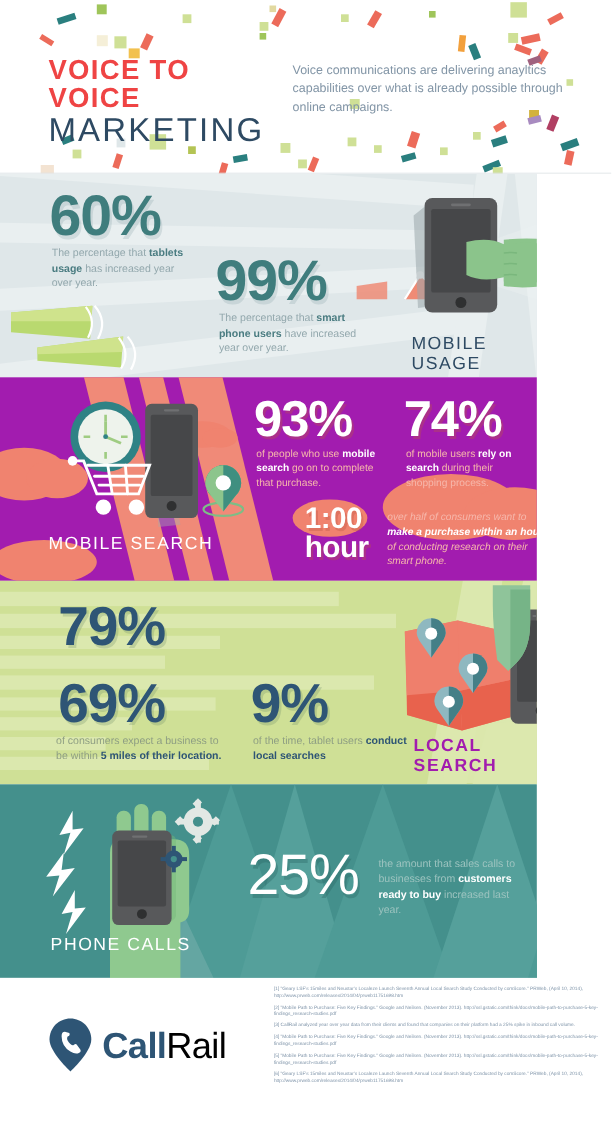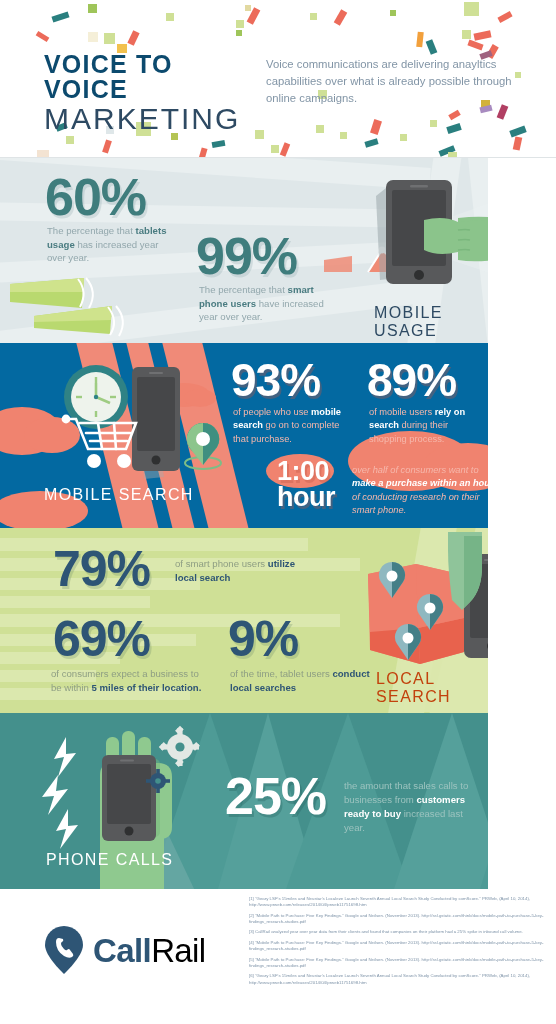--- a/index.html
+++ b/index.html
@@ -19,21 +19,21 @@
   .confetti { position: absolute; inset: 0; }
   .confetti i { position: absolute; display: block; }
 
   .header-inner {
     position: absolute; left: 44px; top: 52px;
     display: flex; align-items: flex-start; gap: 22px;
   }
   .title-block { width: 200px; }
   .title-top {
     font-size: 25px; font-weight: bold; letter-spacing: 1.2px;
-    color: #0c4a6e; line-height: 1.0; font-family: "Liberation Sans", sans-serif;
+    color: #ef4444; line-height: 1.0; font-family: "Liberation Sans", sans-serif;
   }
   .title-bottom {
     font-size: 30px; font-weight: normal; letter-spacing: 2.0px;
     color: #2e4a63; line-height: 1.08; margin-top: 1px;
   }
   .header-sub {
     width: 258px; font-size: 11.3px; line-height: 1.52;
     color: #8295a6; padding-top: 4px;
   }
 
@@ -53,21 +53,21 @@
     color: #3f7d7d; letter-spacing: -1px; line-height: 1;
     text-shadow: 2px 3px 0 rgba(120,150,155,0.22);
   }
   .sec-mobile .stat-copy {
     position: absolute; font-size: 9.6px; line-height: 1.42; color: #93a8ad;
   }
   .sec-mobile .stat-copy b { color: #4a7c81; }
   .sec-mobile .sec-label { color: #2e4a63; font-size: 16px; }
 
   
-  .sec-search { height: 185px; background: #0369a1; }
+  .sec-search { height: 185px; background: #a21caf; }
   .sec-search .stat-big {
     position: absolute; font-size: 46px; font-weight: bold; color: #ffffff;
     letter-spacing: -1px; line-height: 1;
     text-shadow: 2px 3px 0 rgba(190,85,70,0.35);
   }
   .sec-search .stat-copy {
     position: absolute; font-size: 9.3px; line-height: 1.45; color: #f6b7ab;
   }
   .sec-search .stat-copy b { color: #ffffff; }
   .sec-search .sec-label { color: #ffffff; font-size: 16px; }
@@ -81,27 +81,27 @@
   .sec-local { height: 185px; background: #cfe096; }
   .sec-local .stat-big {
     position: absolute; font-size: 50px; font-weight: bold; color: #2e5575;
     letter-spacing: -1px; line-height: 1;
     text-shadow: 2px 3px 0 rgba(120,150,110,0.30);
   }
   .sec-local .stat-copy {
     position: absolute; font-size: 9.6px; line-height: 1.45; color: #8e9e83;
   }
   .sec-local .stat-copy b { color: #2e5575; }
-  .sec-local .sec-label { color: #c2410c; font-size: 16px; }
+  .sec-local .sec-label { color: #a21caf; font-size: 16px; font-weight: bold; }
   .lstripe { position: absolute; background: #dbe8ae; }
 
   
   .sec-calls { height: 176px; background: #44908c; }
   .sec-calls .stat-big {
-    position: absolute; font-size: 52px; font-weight: bold; color: #ffffff;
+    position: absolute; font-size: 52px; font-weight: normal; color: #ffffff;
     letter-spacing: -1px; line-height: 1;
     text-shadow: 2px 3px 0 rgba(40,100,98,0.35);
   }
   .sec-calls .stat-copy {
     position: absolute; font-size: 9.6px; line-height: 1.45; color: #9cc3bf;
   }
   .sec-calls .stat-copy b { color: #ffffff; }
   .sec-calls .sec-label { color: #ffffff; font-size: 16px; }
 
   
@@ -311,21 +311,21 @@
       <path d="M163 66 a16 16 0 0 1 14 24 l-14 18 l-14 -18 a16 16 0 0 1 14 -24 Z" fill="#8cc58c"></path>
       <path d="M163 66 a16 16 0 0 1 14 24 l-14 18 Z" fill="#3f8f80"></path>
       <circle cx="163" cy="82" r="7" fill="#ffffff"></circle>
     </svg>
 
     <div class="stat-big" style="left:231px;top:14px;">93%</div>
     <div class="stat-copy" style="left:233px;top:63px;width:115px;">
       <span>of people who use </span><b>mobile search</b><span> go on to complete that purchase.</span>
     </div>
 
-    <div class="stat-big" style="left:367px;top:14px;">89%</div>
+    <div class="stat-big" style="left:367px;top:14px;">74%</div>
     <div class="stat-copy" style="left:369px;top:63px;width:118px;">
       <span>of mobile users </span><b>rely on search</b><span> during their shopping process.</span>
     </div>
 
     <div class="hourbox" style="left:277px;top:116px;">
       <div>1:00</div>
       <div>hour</div>
     </div>
     <div class="stat-copy" style="left:352px;top:121px;width:150px;font-style:italic;">
       <span>over half of consumers want to </span><b>make a purchase within an hour</b><span> of conducting research on their smart phone.</span>
@@ -380,23 +380,20 @@
         <circle cx="90" cy="76" r="5.5" fill="#ffffff"></circle>
       </g>
       <g>
         <path d="M68 92 a13 13 0 0 1 11 20 l-11 16 l-11 -16 a13 13 0 0 1 11 -20 Z" fill="#8fb8c0"></path>
         <path d="M68 92 a13 13 0 0 1 11 20 l-11 16 Z" fill="#447f87"></path>
         <circle cx="68" cy="106" r="5.5" fill="#ffffff"></circle>
       </g>
     </svg>
 
     <div class="stat-big" style="left:53px;top:16px;">79%</div>
-    <div class="stat-copy" style="left:175px;top:29px;width:140px;">
-      <span>of smart phone users </span><b>utilize local search</b><span></span>
-    </div>
 
     <div class="stat-big" style="left:53px;top:86px;">69%</div>
     <div class="stat-copy" style="left:51px;top:139px;width:155px;">
       <span>of consumers expect a business to be within </span><b>5 miles of their location.</b><span></span>
     </div>
 
     <div class="stat-big" style="left:228px;top:86px;">9%</div>
     <div class="stat-copy" style="left:230px;top:139px;width:140px;">
       <span>of the time, tablet users </span><b>conduct local searches</b><span></span>
     </div>

